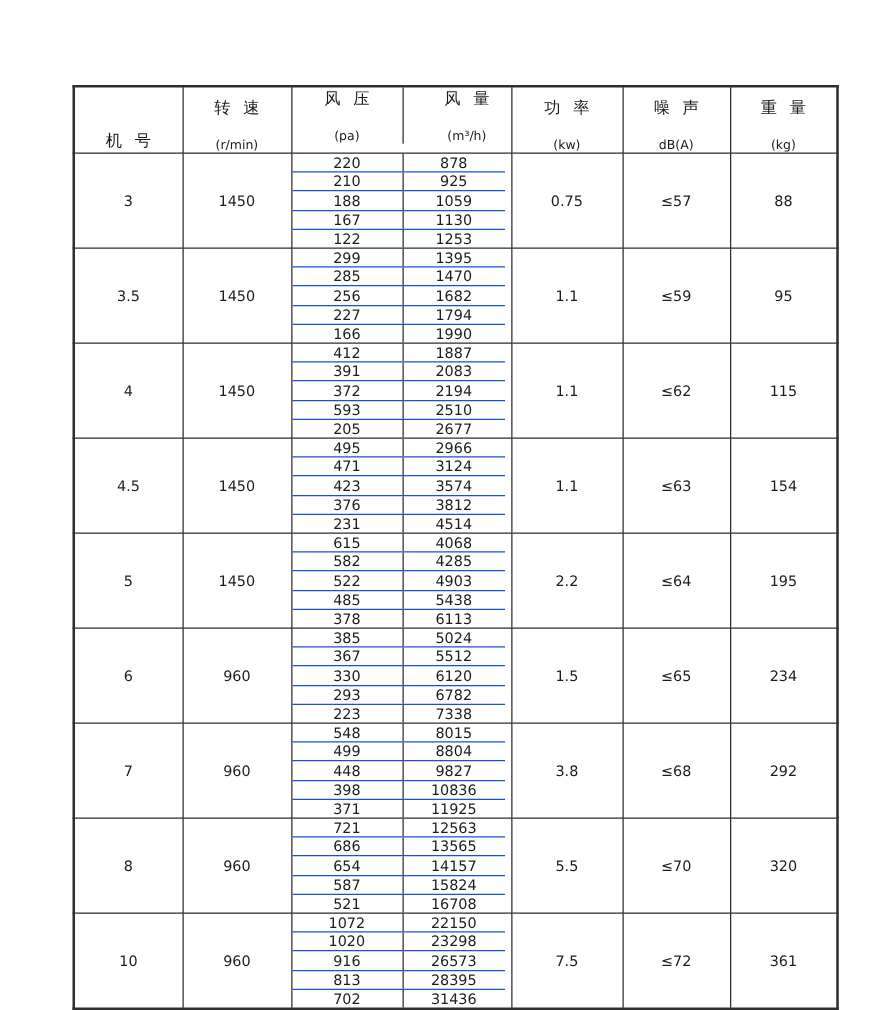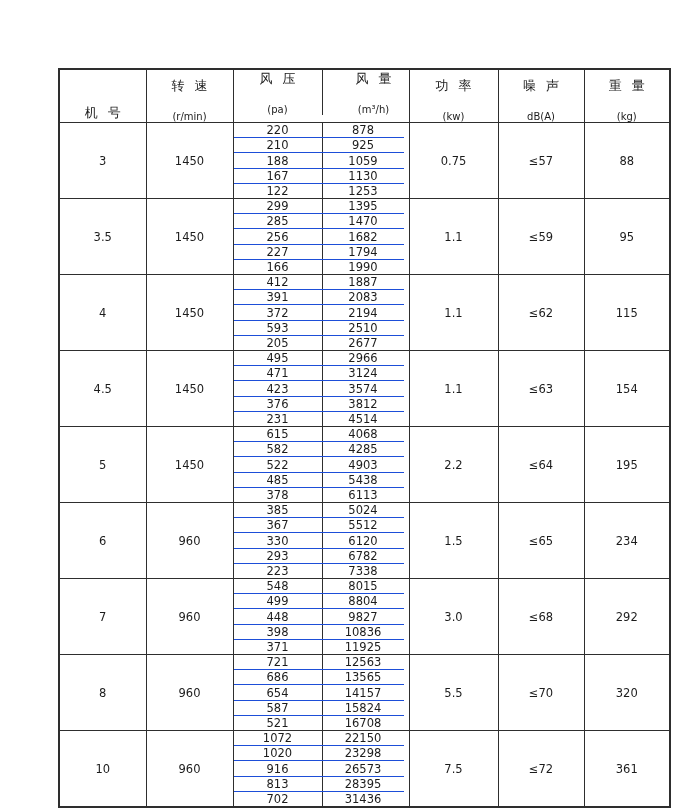--- a/index.html
+++ b/index.html
@@ -324,21 +324,21 @@
               <div class="pv-row">
                 <div class="pv-cell p">398</div>
                 <div class="pv-cell v">10836</div>
               </div>
               <div class="pv-row">
                 <div class="pv-cell p">371</div>
                 <div class="pv-cell v">11925</div>
               </div>
             </div>
           </td>
-          <td class="num">3.0</td>
+          <td class="num">3.8</td>
           <td class="num">≤68</td>
           <td class="num">292</td>
         </tr>
         <tr>
           <td class="num">8</td>
           <td class="num">960</td>
           <td class="pvtd">
             <div class="pv-grid">
               <div class="pv-row">
                 <div class="pv-cell p">721</div>

